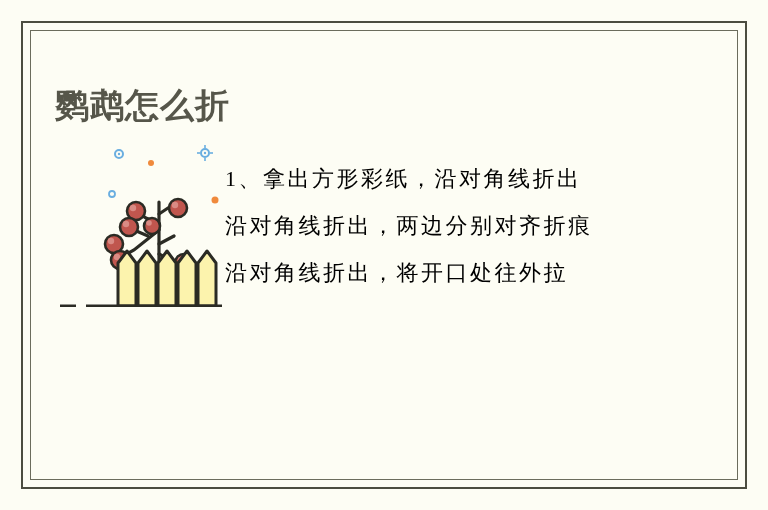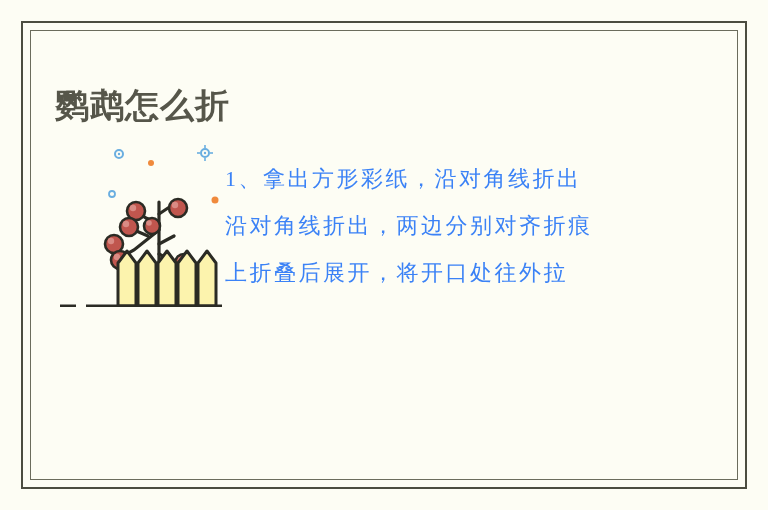--- a/index.html
+++ b/index.html
@@ -76,21 +76,21 @@
     position: absolute;
     left: 195px;
     top: 125px;
     width: 440px;
   }
 
   .text-line {
     font-size: 22px;
     line-height: 47px;
     height: 47px;
-    color: #3b82f6;
+    color: #000000;
     font-family: "Liberation Serif", serif;
     letter-spacing: 2.5px;
     white-space: nowrap;
   }
 </style>
 </head>
 <body>
 
 <div class="page">
 
@@ -180,17 +180,17 @@
           <line x1="4" y1="174" x2="20" y2="174"></line>
           <line x1="30" y1="174" x2="166" y2="174"></line>
           <line x1="176" y1="174" x2="190" y2="174"></line>
         </g>
       </svg>
     </div>
 
     <div class="body-text">
       <div class="text-line">1、拿出方形彩纸，沿对角线折出</div>
       <div class="text-line">沿对角线折出，两边分别对齐折痕</div>
-      <div class="text-line">上折叠后展开，将开口处往外拉</div>
+      <div class="text-line">沿对角线折出，将开口处往外拉</div>
     </div>
 
   </div>
 </div>
 
 </body></html>

